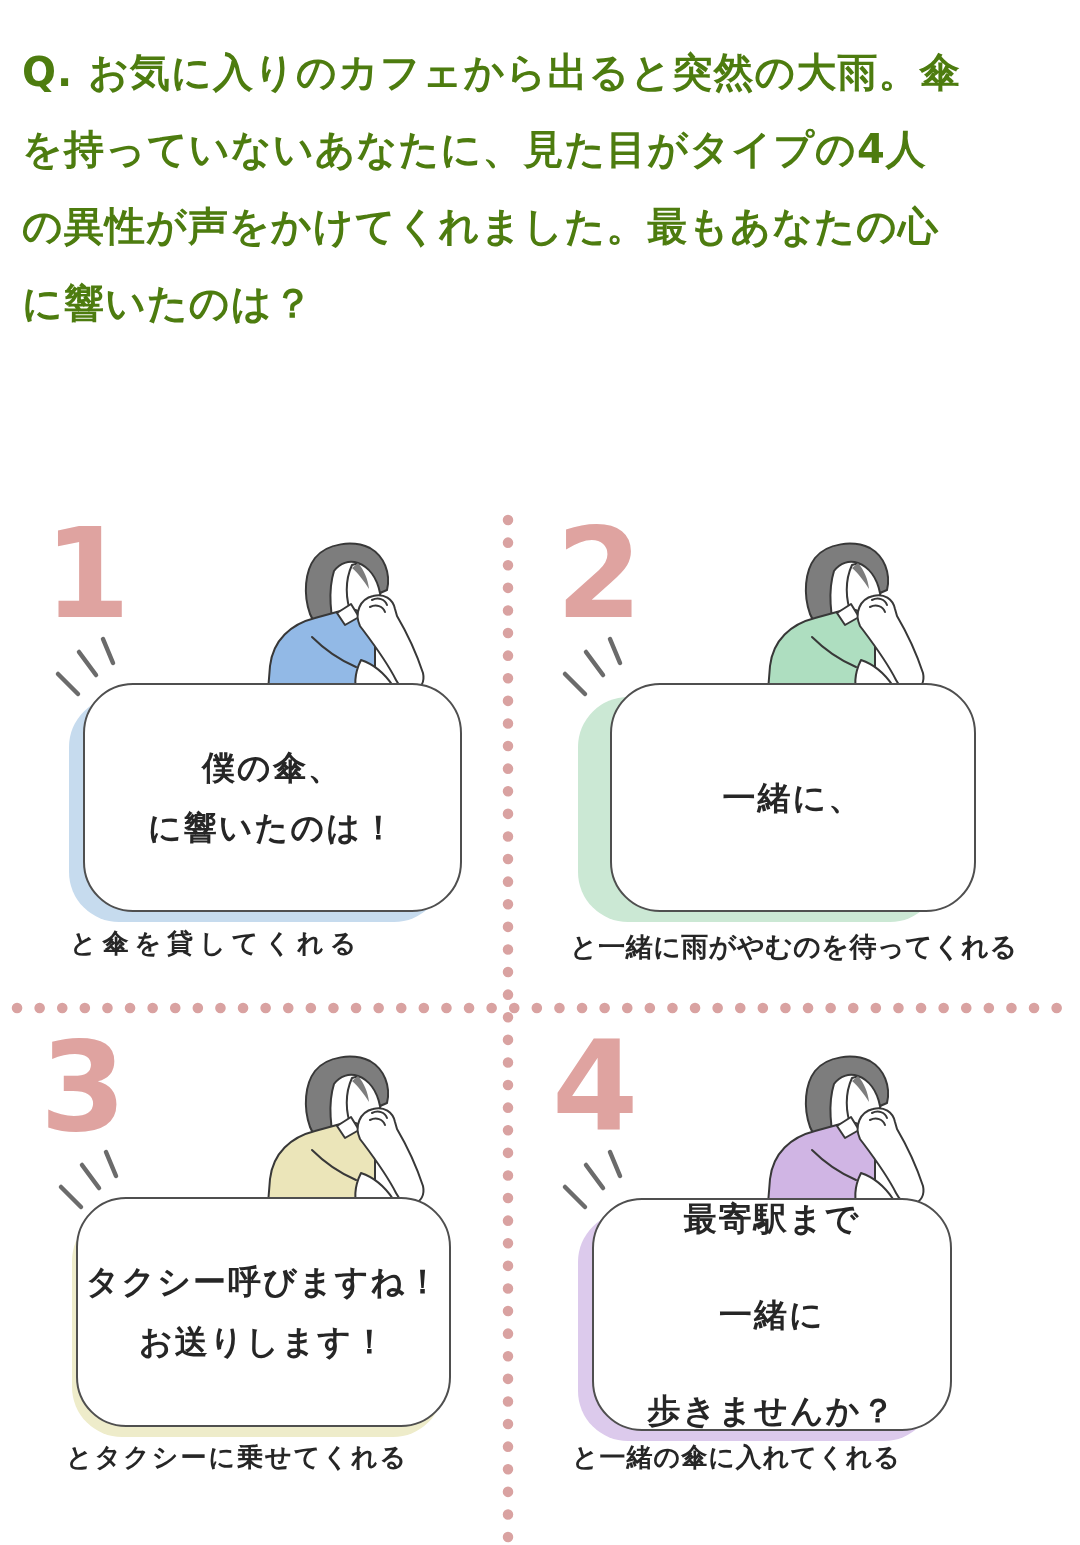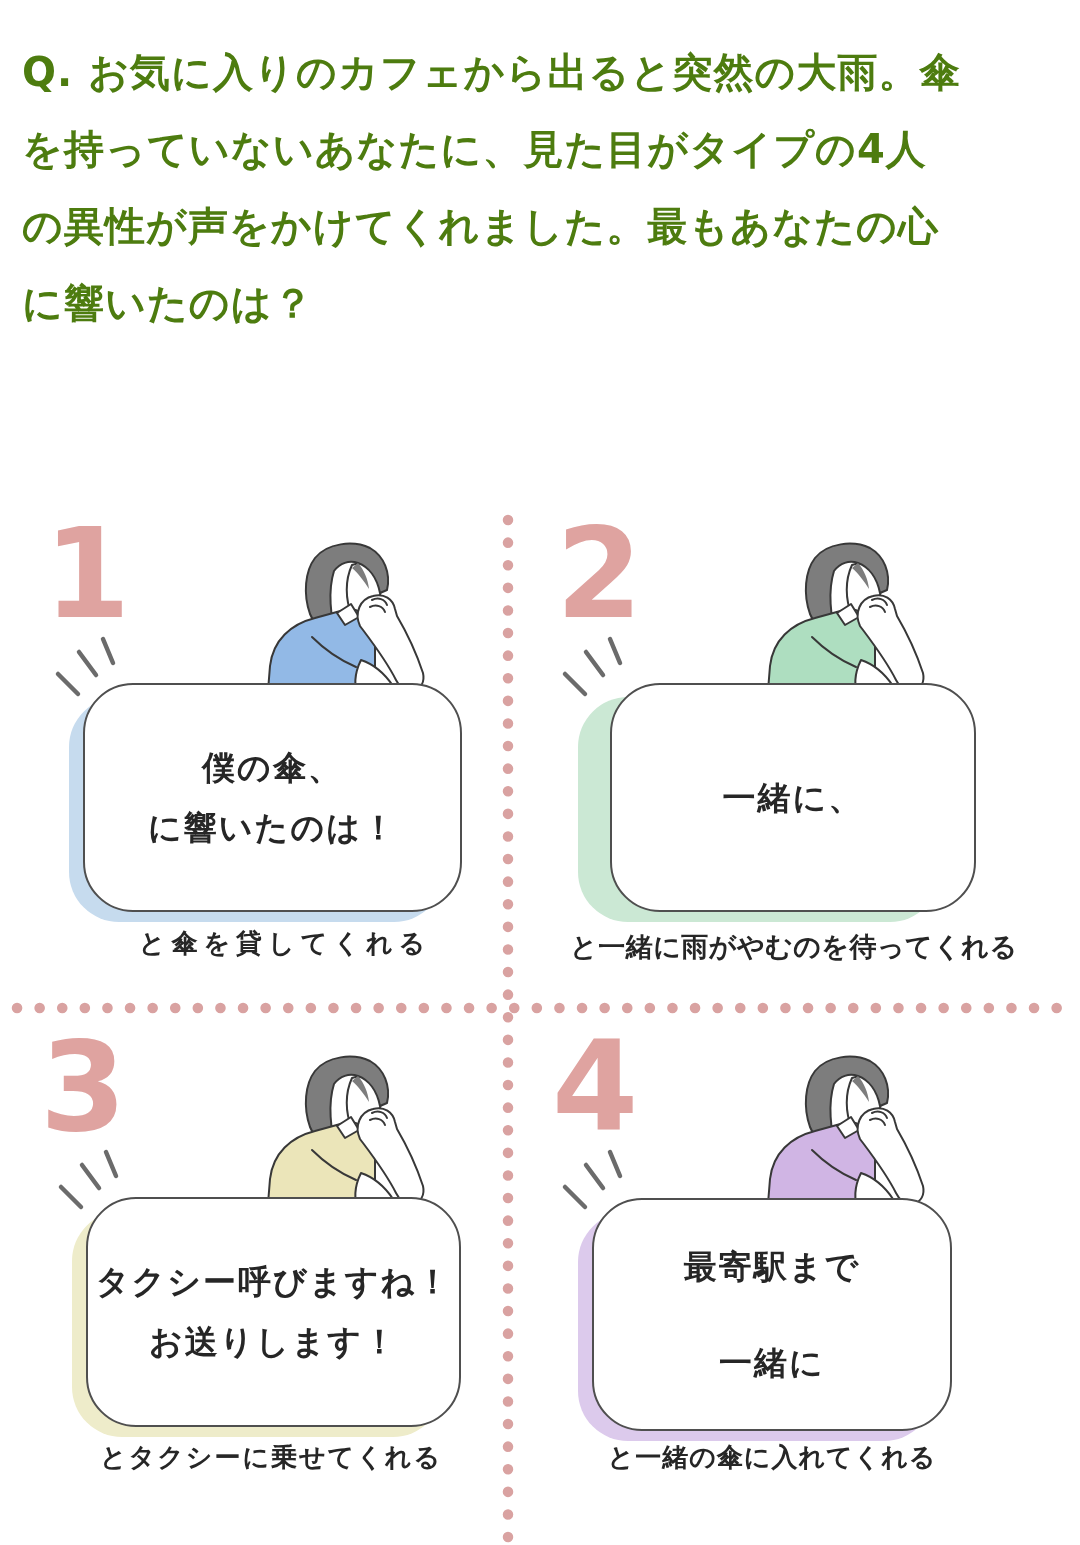--- a/index.html
+++ b/index.html
@@ -35,28 +35,28 @@
   .m4{left:552px;top:1143px;}
 
   
   .bubble,.bubble-shadow{position:absolute;border-radius:50px;}
   .bubble{background:#ffffff;border:2.5px solid #4f4f4f;display:flex;flex-direction:column;justify-content:center;align-items:center;}
   .bubble-shadow{background:#ddd;}
   .bubble.b1{left:83px;top:683px;width:375px;height:225px;}
   .shadow1{left:69px;top:697px;width:375px;height:225px;}
   .bubble.b2{left:604px;top:683px;width:362px;height:225px;margin-left:6px;}
   .shadow2{left:578px;top:697px;width:362px;height:225px;}
-  .bubble.b3{left:86px;top:1197px;width:371px;height:226px;}
+  .bubble.b3{left:76px;top:1197px;width:371px;height:226px;}
   .shadow3{left:72px;top:1211px;width:371px;height:226px;}
   .bubble.b4{left:592px;top:1198px;width:356px;height:229px;gap:36px;}
   .shadow4{left:578px;top:1212px;width:356px;height:229px;}
   .bline{font-size:33px;font-weight:600;color:#262626;line-height:60px;letter-spacing:2px;white-space:nowrap;}
 
   
-  .caption{position:absolute;text-align:center;font-size:26px;font-weight:600;color:#262626;white-space:nowrap;}
+  .caption{position:absolute;font-size:26px;font-weight:600;color:#262626;white-space:nowrap;}
   .c1{left:70px;top:926px;width:430px;letter-spacing:6px;}
   .c2{left:570px;top:929px;width:410px;font-size:27px;letter-spacing:0.5px;}
   .c3{left:66px;top:1440px;width:410px;letter-spacing:2px;}
   .c4{left:572px;top:1440px;width:400px;letter-spacing:1px;}
 
   svg .ln{stroke:#383838;stroke-width:2;stroke-linejoin:round;stroke-linecap:round;}
 </style>
 </head>
 <body>
 
@@ -158,17 +158,18 @@
       <path class="ln" d="M145 88 C139 75 145 61 158 58 C169 55 178 61 180 71 L182 78 C192 95 202 117 208 135 C210 144 206 151 198 153 C191 154 185 150 181 142 C171 122 157 104 145 88 Z" fill="#ffffff"></path>
       <path class="ln" d="M157 62 C163 59 170 61 172 67 M155 69 C161 66 168 68 170 74" fill="none" stroke-width="1.5"></path>
     </svg>
     <svg class="marks m4" viewBox="0 0 120 100">
       <path d="M13 44 L33 64 M34 22 L51 45 M58 9 L68 33" stroke="#6b6b6b" stroke-width="4.5" stroke-linecap="round" fill="none"></path>
     </svg>
     <div class="bubble-shadow shadow4" style="background: rgb(220, 202, 236);"></div>
     <div class="bubble b4">
       <div class="bline">最寄駅まで</div>
       <div class="bline">一緒に</div>
+      <div class="bline">歩きませんか？</div>
     </div>
     <div class="caption c4">と一緒の傘に入れてくれる</div>
   </section>
 
 </div>
 
 </body></html>

